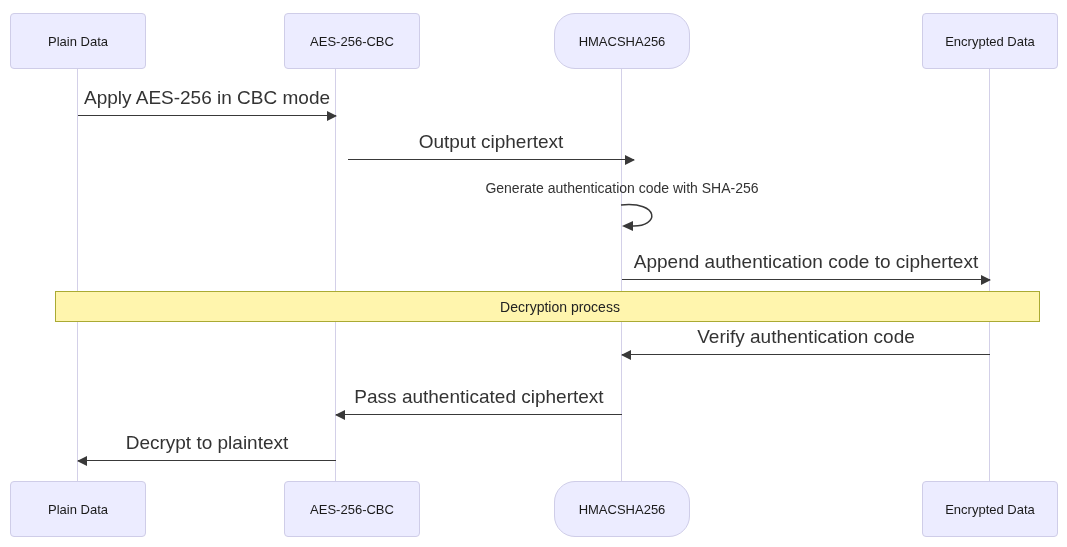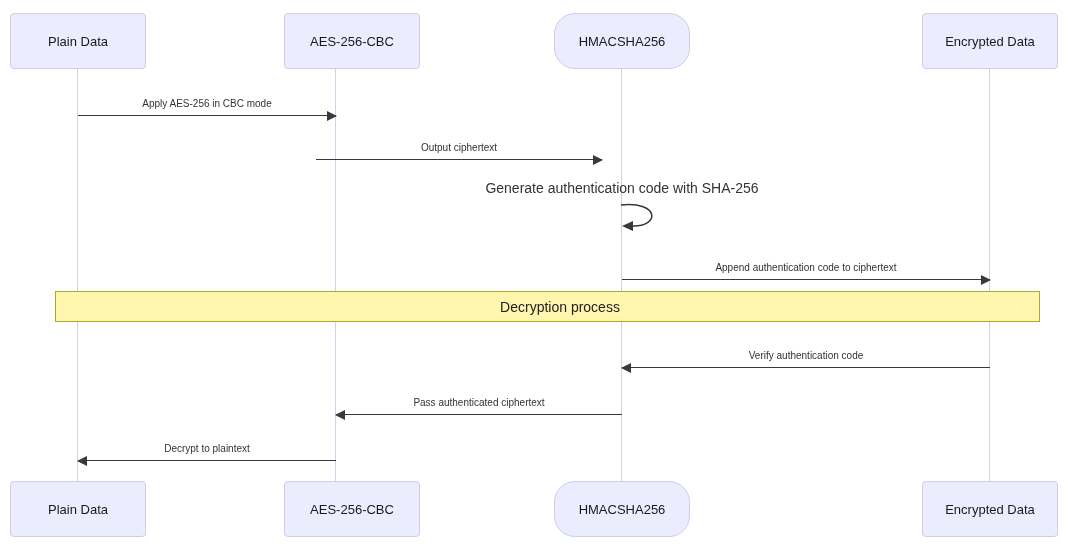--- a/index.html
+++ b/index.html
@@ -45,21 +45,21 @@
   .lx-1 { left: 335px; }
   .lx-2 { left: 621px; }
   .lx-3 { left: 989px; }
   
   .msg { position: absolute; height: 30px; }
   .msg .lbl {
     position: absolute;
     left: 0; right: 0;
     bottom: 7px;
     text-align: center;
-    font-size: 10px;
+    font-size: 19px;
     color: #333333;
     white-space: nowrap;
   }
   .msg .line {
     position: absolute;
     left: 0; right: 0;
     bottom: 0;
     height: 0;
     border-top: 1px solid #393939;
   }
@@ -128,41 +128,41 @@
   <div class="actor-box actor-top ax-1">AES-256-CBC</div>
   <div class="actor-box actor-top ax-2">HMACSHA256</div>
   <div class="actor-box actor-top ax-3">Encrypted Data</div>
 
   <div class="msg" style="left:78px; top:86px; width:258px;">
     <div class="lbl">Apply AES-256 in CBC mode</div>
     <div class="line"></div>
     <div class="head-right"></div>
   </div>
 
-  <div class="msg" style="left:316px; top:130px; width:286px;">
+  <div class="msg" style="left:348px; top:130px; width:286px;">
     <div class="lbl">Output ciphertext</div>
     <div class="line"></div>
     <div class="head-right"></div>
   </div>
 
   <div class="self-lbl">Generate authentication code with SHA-256</div>
   <svg class="self-loop" width="52" height="30">
     <path d="M1,4 C40,0 40,26 12,25" fill="none" stroke="#393939" stroke-width="1.5"></path>
     <polygon points="13,20 2,25 13,30" fill="#393939"></polygon>
   </svg>
 
   <div class="msg" style="left:622px; top:250px; width:368px;">
     <div class="lbl">Append authentication code to ciphertext</div>
     <div class="line"></div>
     <div class="head-right"></div>
   </div>
 
   <div class="note">Decryption process</div>
 
-  <div class="msg" style="left:622px; top:338px; width:368px;text-decoration:underline;">
+  <div class="msg" style="left:622px; top:325px; width:368px;text-decoration:underline;">
     <div class="lbl">Verify authentication code</div>
     <div class="line"></div>
     <div class="head-left"></div>
   </div>
 
   <div class="msg" style="left:336px; top:385px; width:286px;">
     <div class="lbl">Pass authenticated ciphertext</div>
     <div class="line"></div>
     <div class="head-left"></div>
   </div>

